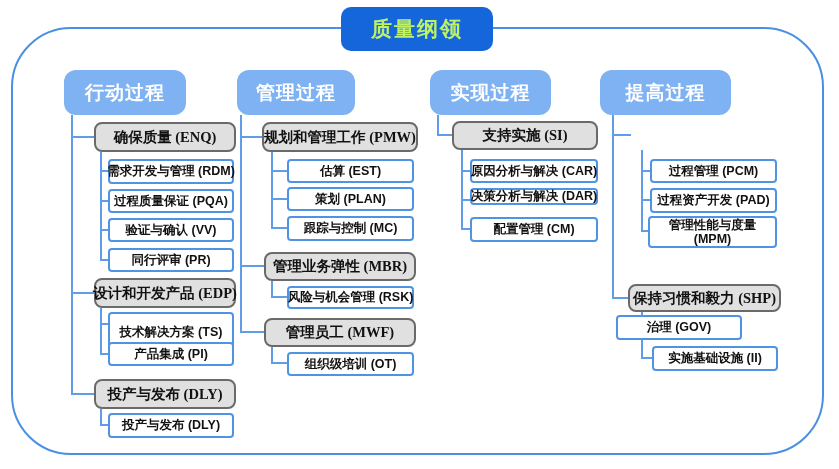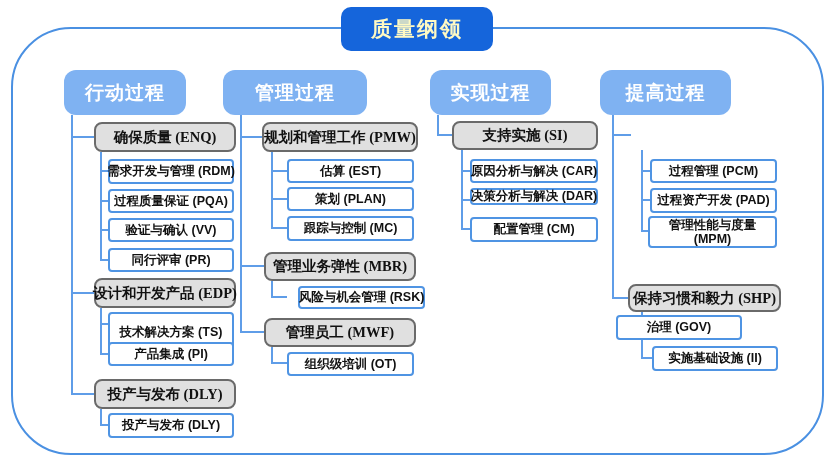--- a/index.html
+++ b/index.html
@@ -7,21 +7,21 @@
   #canvas{position:relative;width:839px;height:469px;background:#fff;overflow:hidden;}
 
   .frame{
     position:absolute;left:11px;top:27px;width:809px;height:424px;
     border:2px solid var(--frame-border,#4a90e2);border-radius:60px;
     background:transparent;
   }
   .title{
     position:absolute;left:341px;top:7px;width:152px;height:44px;
     background:var(--title-bg,#1565db);border-radius:10px;
-    color:#fef9c3;font-weight:bold;font-size:21px;letter-spacing:2px;
+    color:#bef264;font-weight:bold;font-size:21px;letter-spacing:2px;
     display:flex;align-items:center;justify-content:center;
   }
   .hdr{
     position:absolute;height:45px;top:70px;
     background:var(--header-bg,#7fb2f2);border-radius:12px;
     color:#fff;font-weight:bold;font-size:19px;letter-spacing:1px;
     display:flex;align-items:center;justify-content:center;
     white-space:nowrap;
   }
   .grp{
@@ -47,21 +47,21 @@
 </style>
 </head>
 <body>
 
 <div id="canvas">
 
   <div class="frame"></div>
   <div class="title">质量纲领</div>
 
   <div class="hdr" style="left:64px;width:122px">行动过程</div>
-  <div class="hdr" style="left:223px;width:144px">管理过程</div>
+  <div class="hdr" style="left:237px;width:118px">管理过程</div>
   <div class="hdr" style="left:430px;width:121px">实现过程</div>
   <div class="hdr" style="left:600px;width:131px">提高过程</div>
 
   <div class="ln lnv" style="left:71px;top:115px;height:280px"></div>
   <div class="ln lnh" style="left:71px;top:136px;width:23px"></div>
   <div class="ln lnh" style="left:71px;top:292px;width:23px"></div>
   <div class="ln lnh" style="left:71px;top:393px;width:23px"></div>
   <div class="ln lnv" style="left:100px;top:152px;height:109px"></div>
   <div class="ln lnh" style="left:100px;top:170px;width:8px"></div>
   <div class="ln lnh" style="left:100px;top:200px;width:8px"></div>
@@ -113,21 +113,21 @@
   <div class="leaf" style="left:108px;top:312px;width:126px;height:41px">技术解决方案 (TS)</div>
   <div class="leaf" style="left:108px;top:342px;width:126px;height:24px">产品集成 (PI)</div>
   <div class="grp" style="left:94px;top:379px;width:142px;height:30px">投产与发布 (DLY)</div>
   <div class="leaf" style="left:108px;top:413px;width:126px;height:25px">投产与发布 (DLY)</div>
 
   <div class="grp" style="left:262px;top:122px;width:156px;height:30px">规划和管理工作 (PMW)</div>
   <div class="leaf" style="left:287px;top:159px;width:127px;height:24px">估算 (EST)</div>
   <div class="leaf" style="left:287px;top:187px;width:127px;height:24px">策划 (PLAN)</div>
   <div class="leaf" style="left:287px;top:216px;width:127px;height:25px">跟踪与控制 (MC)</div>
   <div class="grp" style="left:264px;top:252px;width:152px;height:29px">管理业务弹性 (MBR)</div>
-  <div class="leaf" style="left:298px;top:286px;width:127px;height:23px">风险与机会管理 (RSK)</div>
+  <div class="leaf" style="left:287px;top:286px;width:127px;height:23px">风险与机会管理 (RSK)</div>
   <div class="grp" style="left:264px;top:318px;width:152px;height:29px">管理员工 (MWF)</div>
   <div class="leaf" style="left:287px;top:352px;width:127px;height:24px">组织级培训 (OT)</div>
 
   <div class="grp" style="left:452px;top:121px;width:146px;height:29px">支持实施 (SI)</div>
   <div class="leaf" style="left:470px;top:159px;width:128px;height:24px">原因分析与解决 (CAR)</div>
   <div class="leaf" style="left:470px;top:188px;width:128px;height:17px">决策分析与解决 (DAR)</div>
   <div class="leaf" style="left:470px;top:217px;width:128px;height:25px">配置管理 (CM)</div>
 
   <div class="leaf" style="left:650px;top:159px;width:127px;height:24px">过程管理 (PCM)</div>
   <div class="leaf" style="left:650px;top:188px;width:127px;height:25px">过程资产开发 (PAD)</div>

